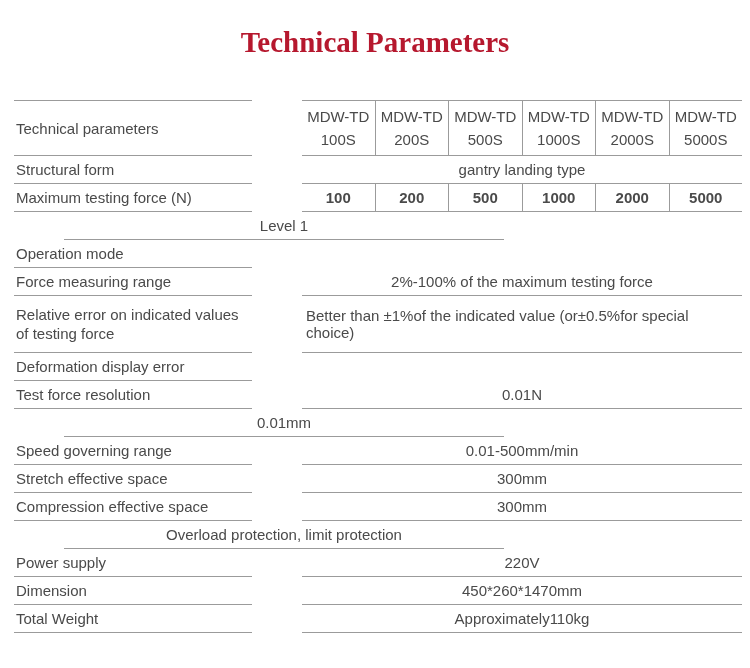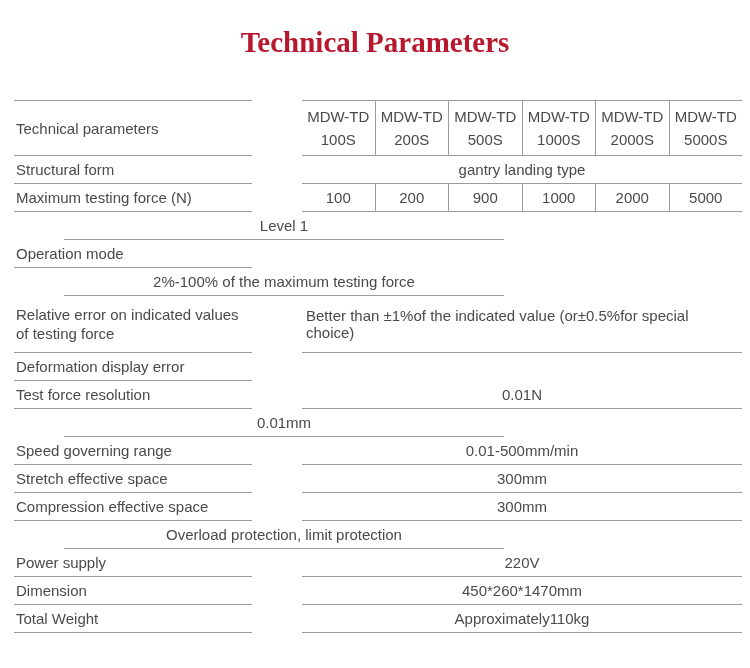--- a/index.html
+++ b/index.html
@@ -71,20 +71,21 @@
   }
   .cells-row, .header-cells {
     display: flex;
   }
   .value-cell {
     flex: 1 1 0;
     display: flex;
     align-items: center;
     justify-content: center;
     text-align: center;
+    font-weight: bold;
   }
   .value-cell + .value-cell,
   .model-cell + .model-cell {
     border-left: 1px solid #9b9b9b;
   }
   .model-cell {
     flex: 1 1 0;
     display: flex;
     flex-direction: column;
     align-items: center;
@@ -135,35 +136,36 @@
           <div class="label-cell">Structural form</div>
           <div class="gap"></div>
           <div class="right span-cell">gantry landing type</div>
         </div>
         <div class="row">
           <div class="label-cell">Maximum testing force (N)</div>
           <div class="gap"></div>
           <div class="right cells-row">
             <div class="value-cell">100</div>
             <div class="value-cell">200</div>
-            <div class="value-cell">900</div>
+            <div class="value-cell">500</div>
             <div class="value-cell">1000</div>
             <div class="value-cell">2000</div>
             <div class="value-cell">5000</div>
           </div>
         </div>
         <div class="row">
           <div class="gap"></div>
           <div class="right span-cell">Level 1</div>
         </div>
         <div class="row">
           <div class="label-cell">Operation mode</div>
           <div class="gap"></div>
         </div>
         <div class="row">
+          <div class="label-cell">Force measuring range</div>
           <div class="gap"></div>
           <div class="right span-cell">2%-100% of the maximum testing force</div>
         </div>
         <div class="row tall">
           <div class="label-cell">Relative error on indicated values of testing force</div>
           <div class="gap"></div>
           <div class="right span-cell">Better than ±1%of the indicated value (or±0.5%for special choice)</div>
         </div>
         <div class="row">
           <div class="label-cell">Deformation display error</div>

